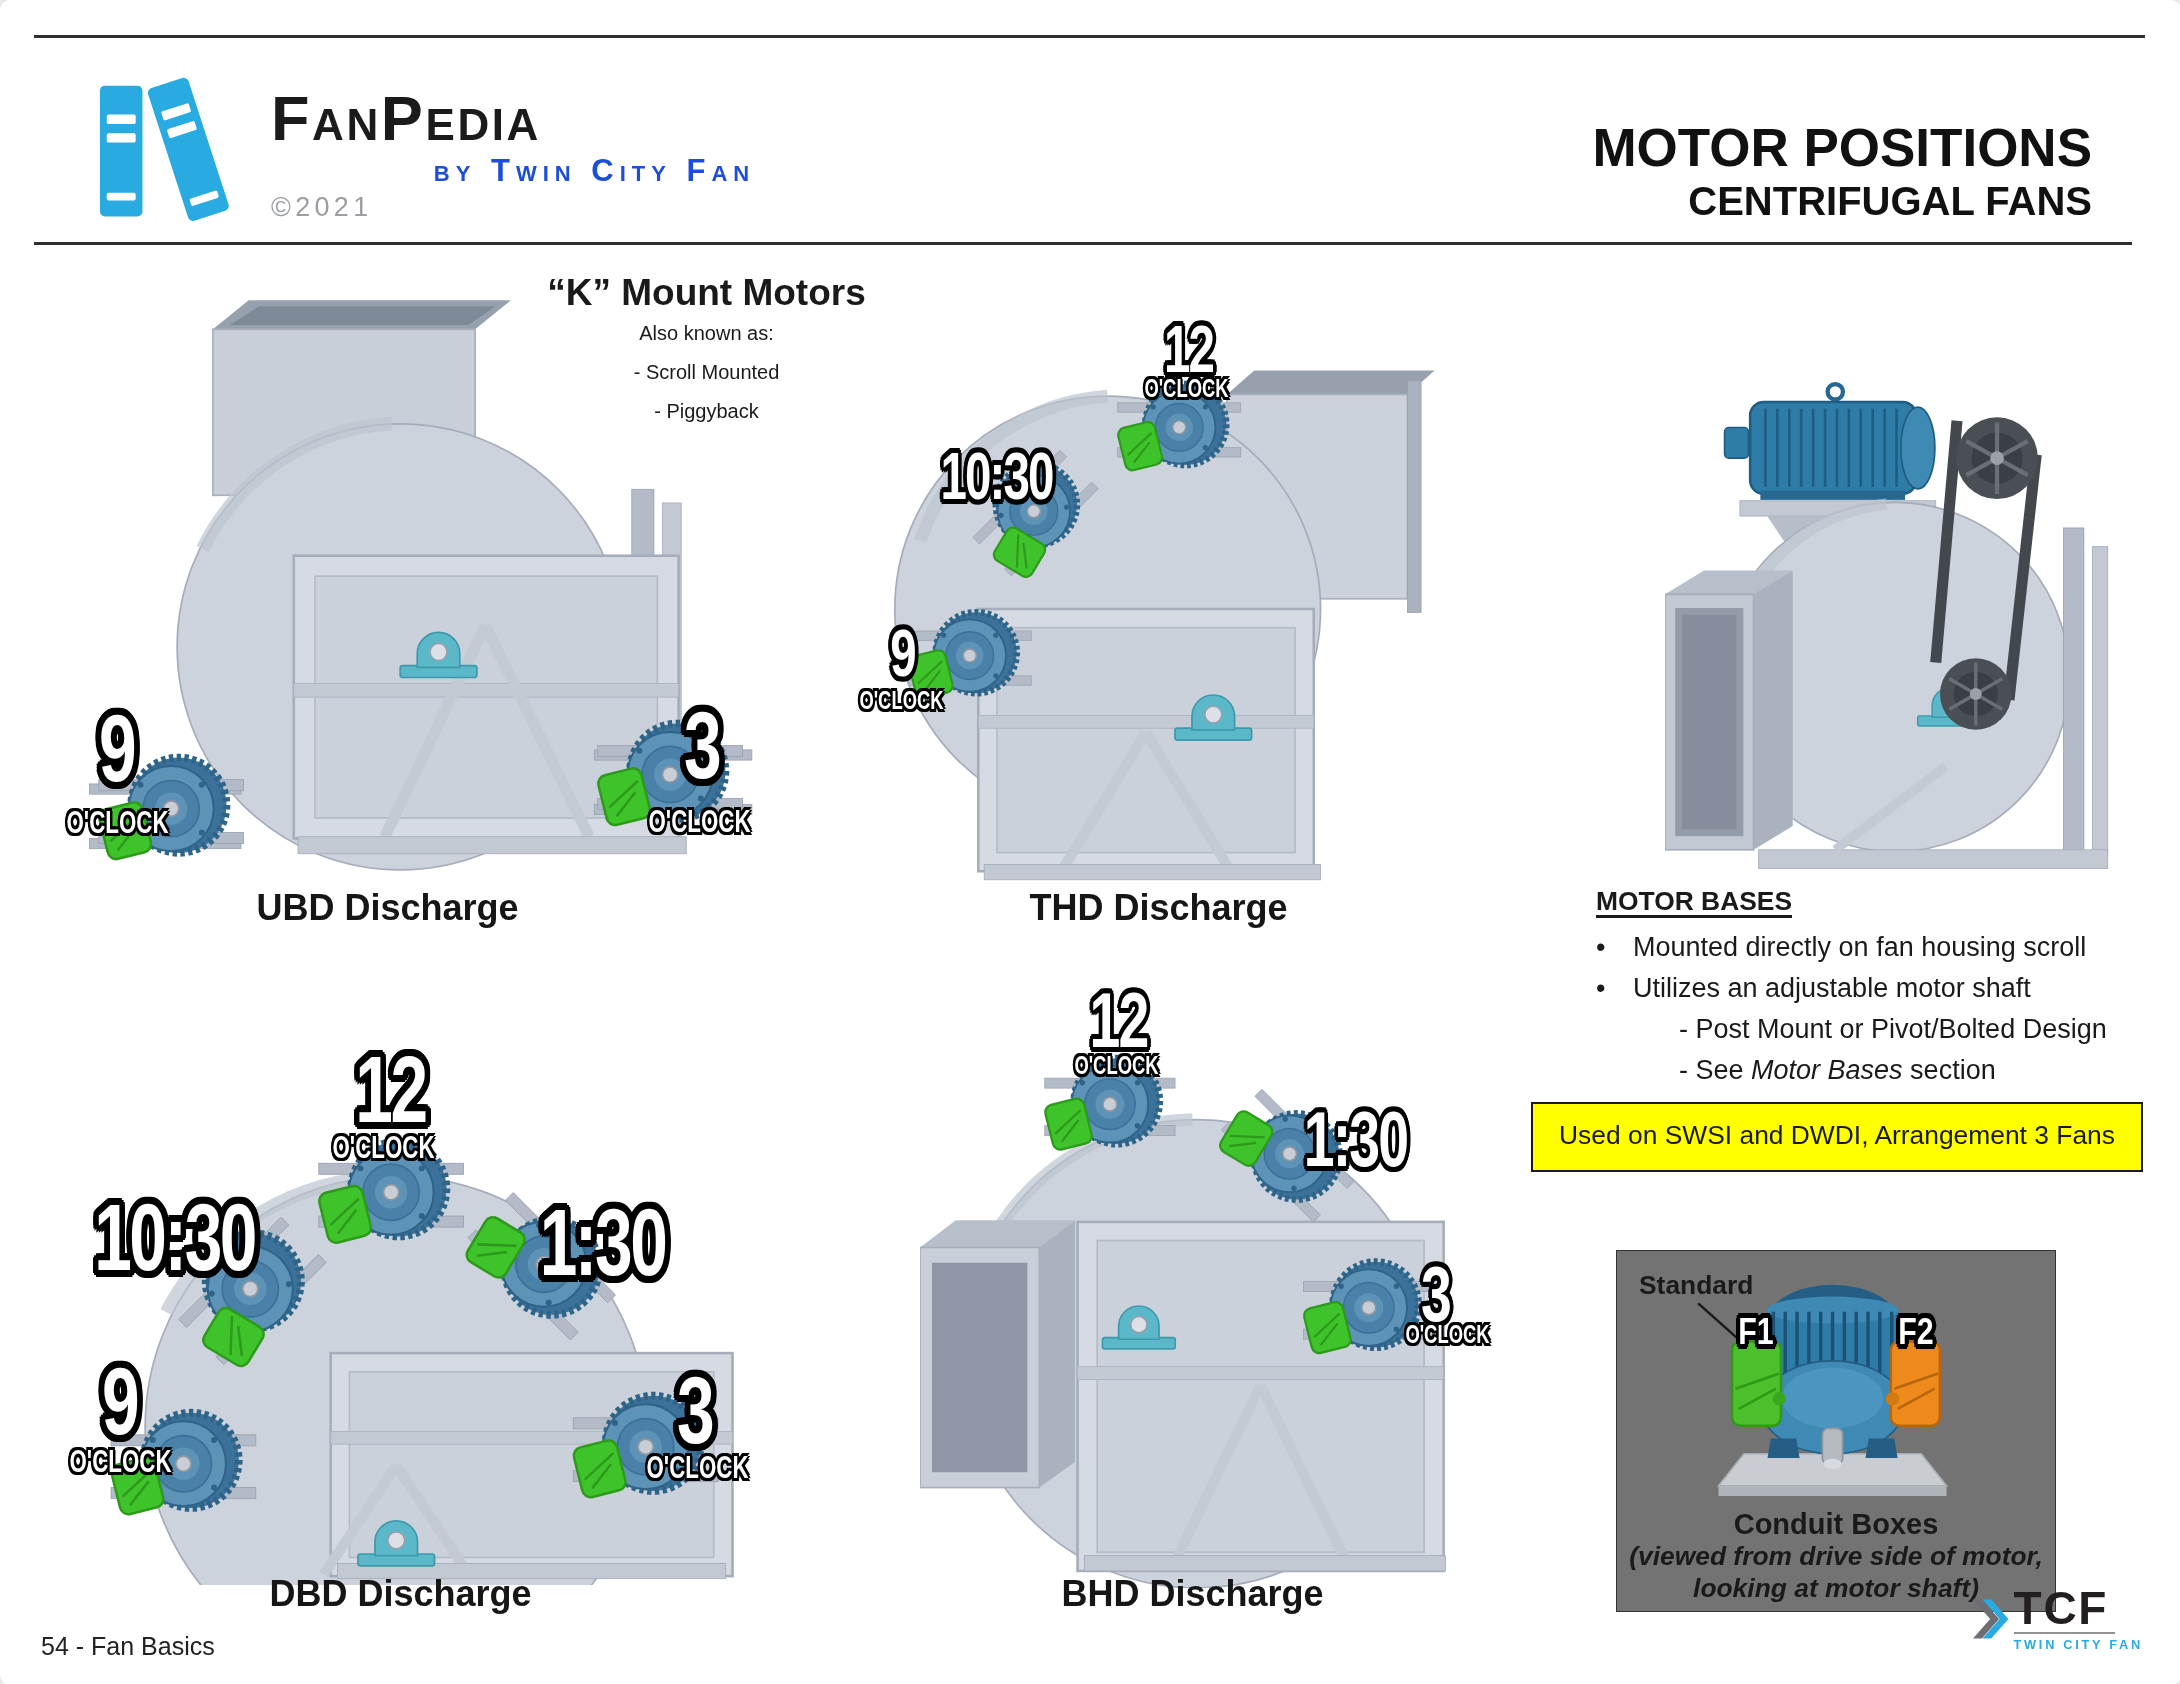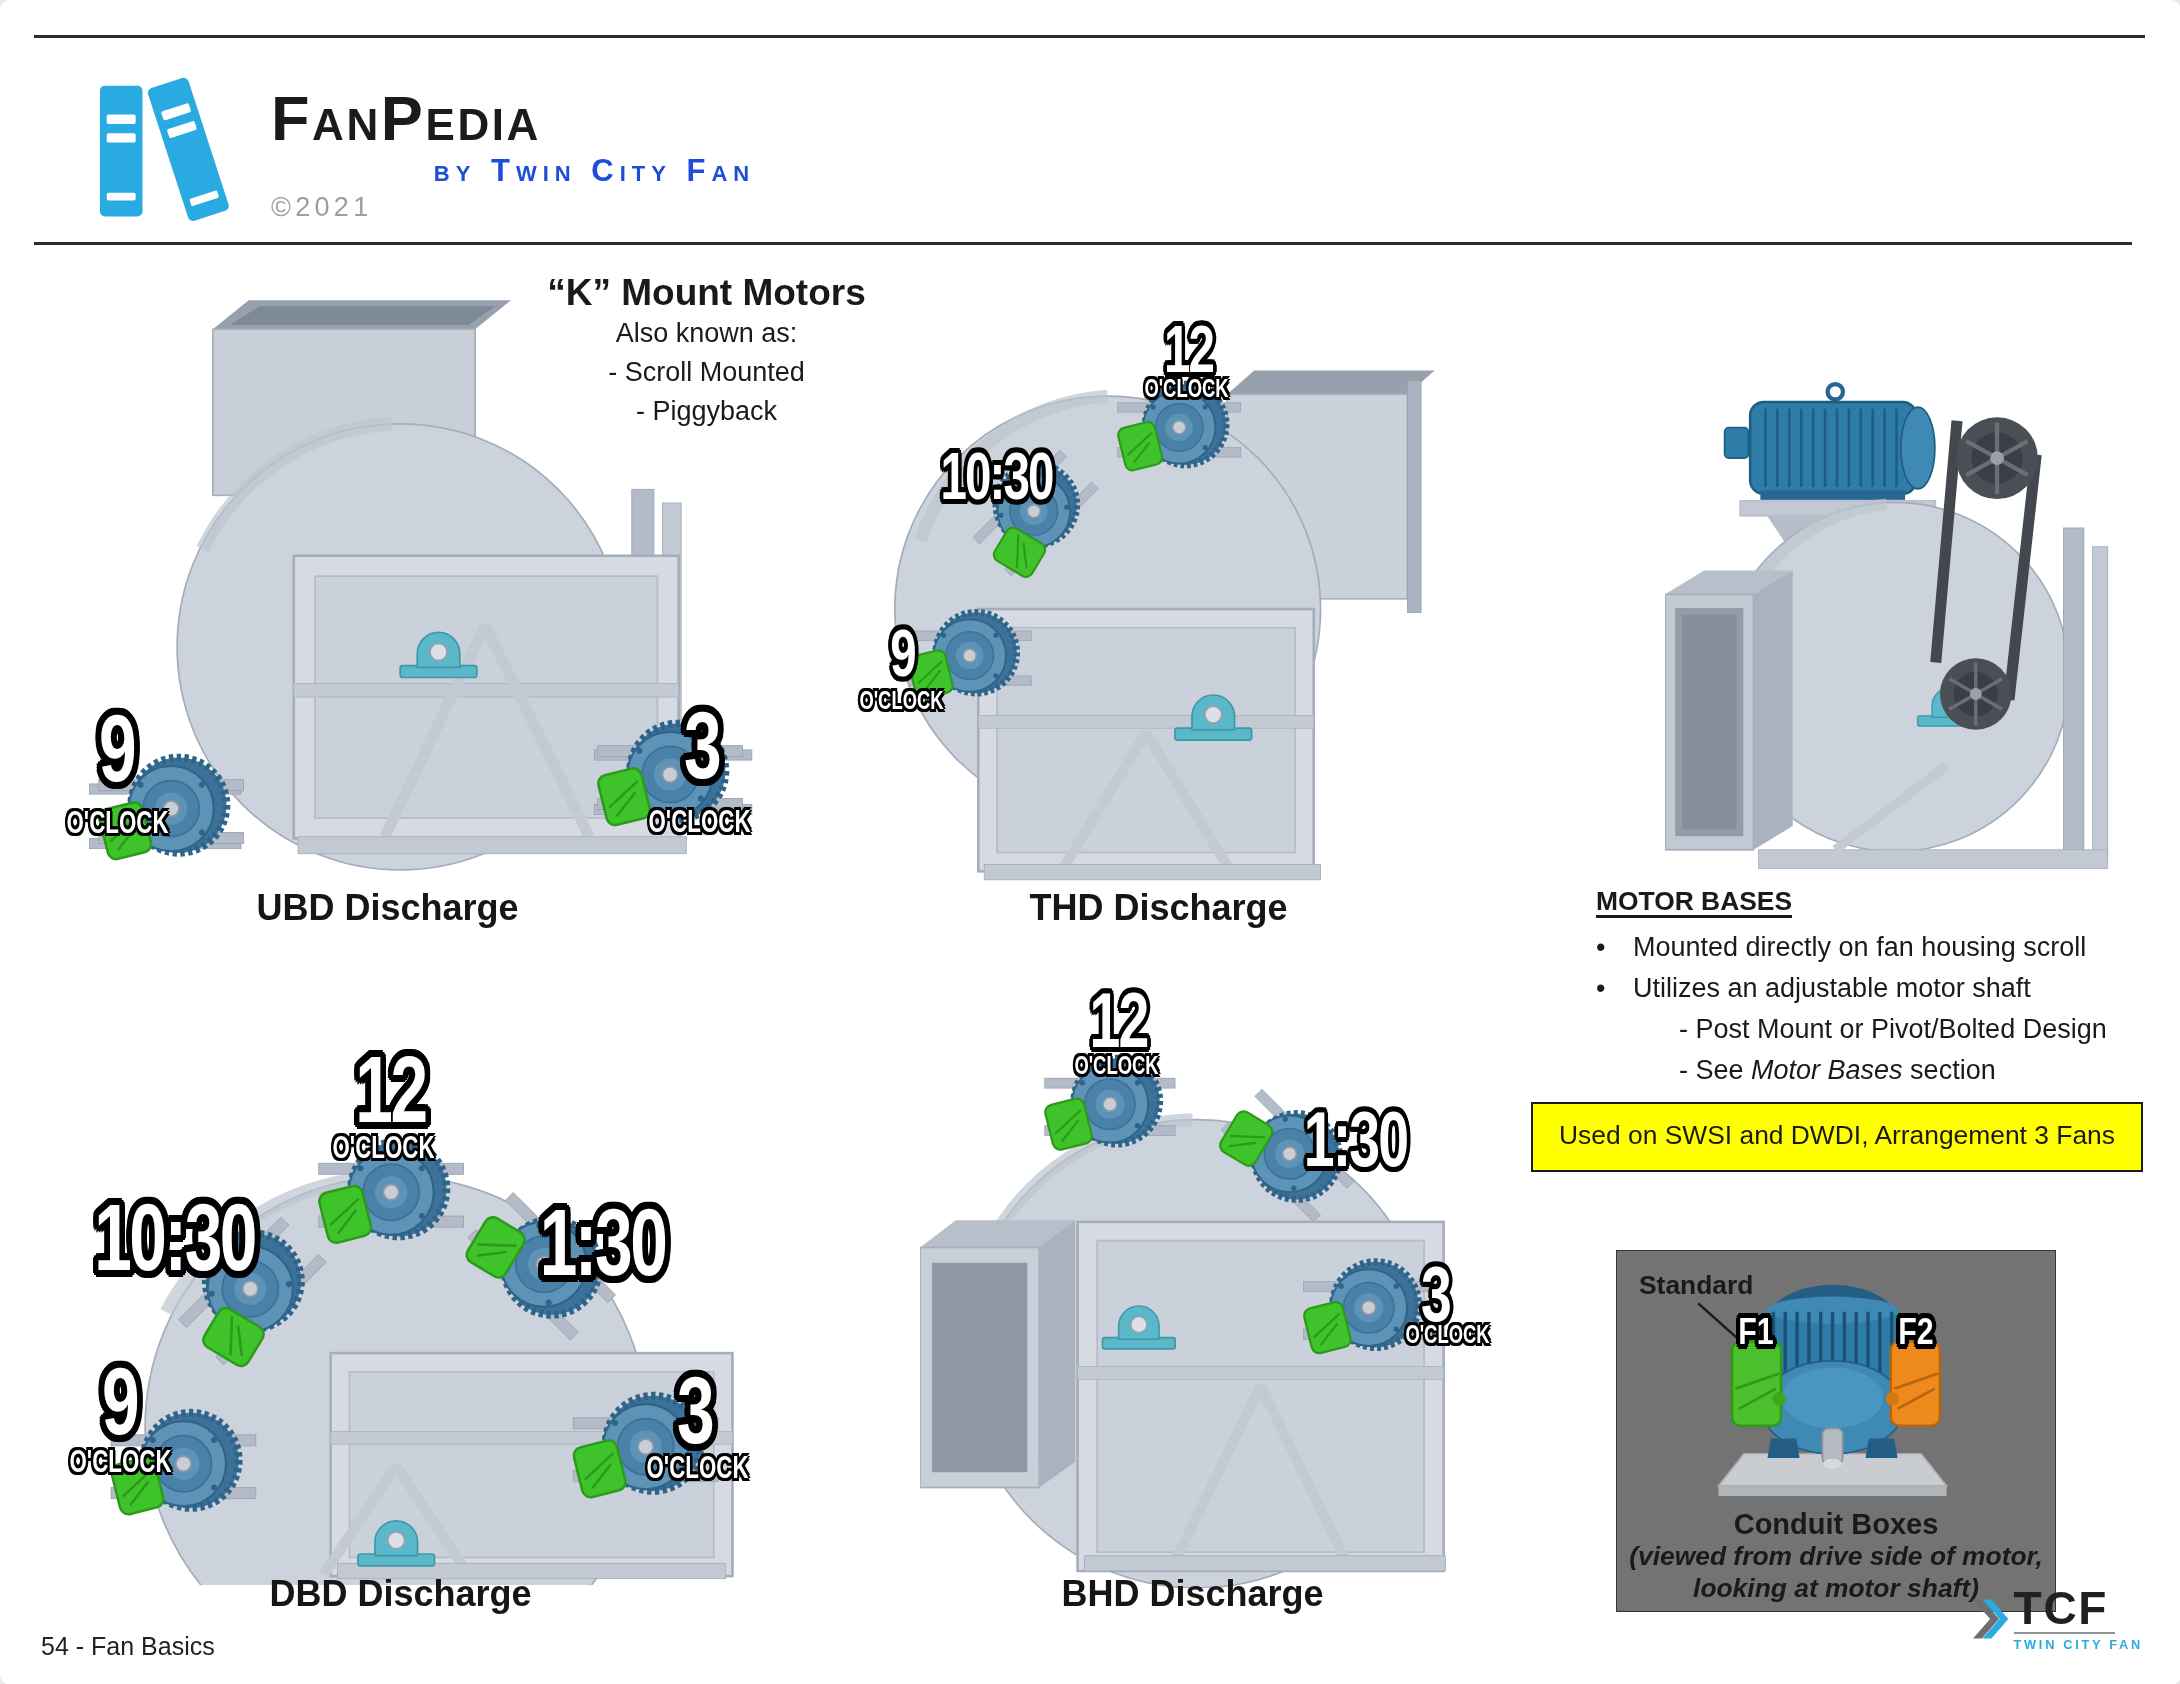--- a/index.html
+++ b/index.html
@@ -23,21 +23,21 @@
     letter-spacing:6px; color:#1d4ed8;text-align:center;}
   .brand-copyright{font-size:27px; line-height:34px; font-weight:500;
     letter-spacing:4.3px; color:#9b9ea3;}
   #doc-titles{right:89px; top:119px; width:767px; text-align:right;}
   .doc-title{font-size:53px; line-height:58px; font-weight:800; color:#111;}
   .doc-subtitle{font-size:40px; line-height:48px; font-weight:700; color:#111;}
 
   
   #intro{left:451px; top:271px; width:511px; text-align:center;}
   .intro-heading{font-size:37px; line-height:43px; font-weight:700;}
-  .intro-line{font-size:27px; line-height:39px; font-weight:400;}
+  .intro-line{font-size:20px; line-height:39px; font-weight:400;}
 
   
   #fan-ubd{left:85px; top:285px; width:690px; height:596px;}
   #fan-thd{left:835px; top:328px; width:605px; height:562px;}
   #fan-dbd{left:60px;  top:1065px; width:681px; height:520px;}
   #fan-bhd{left:920px; top:992px; width:545px; height:596px;}
   #fan-belt{left:1665px; top:366px; width:464px; height:524px;}
 
   
   .fig-caption{position:absolute; width:341px; text-align:center;
@@ -161,20 +161,24 @@
       <rect x="-17" y="56" width="34" height="9" rx="2" fill="#fff"></rect>
     </g>
   </svg>
 
   <div id="brand-text" class="abs">
     <div class="brand-title">FanPedia</div>
     <div class="brand-subtitle">by Twin City Fan</div>
     <div class="brand-copyright">©2021</div>
   </div>
 
+  <div id="doc-titles" class="abs">
+    <div class="doc-title">MOTOR POSITIONS</div>
+    <div class="doc-subtitle">CENTRIFUGAL FANS</div>
+  </div>
   <div id="header-rule" class="rule"></div>
 
   <div id="intro" class="abs">
     <div class="intro-heading">“K” Mount Motors</div>
     <div class="intro-line">Also known as:</div>
     <div class="intro-line">- Scroll Mounted</div>
     <div class="intro-line">- Piggyback</div>
   </div>
 
   <svg id="fan-ubd" class="abs" viewBox="0 0 810 700">

